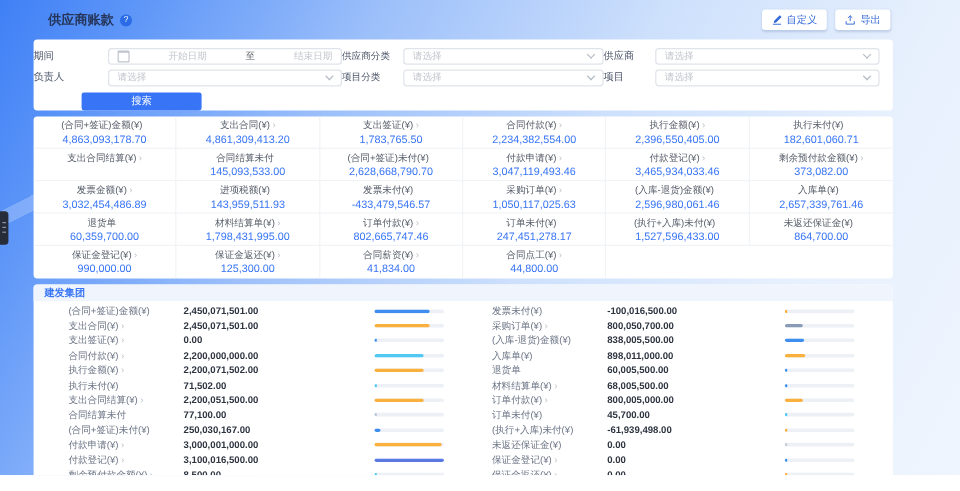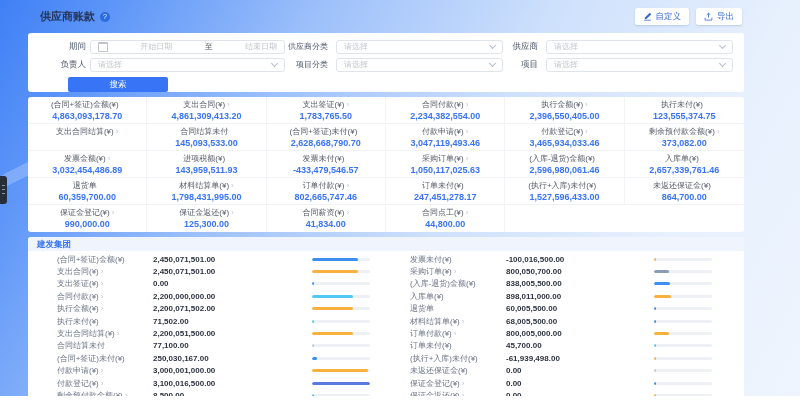--- a/index.html
+++ b/index.html
@@ -23,21 +23,21 @@
   .page-title{font-size:11px;font-weight:bold;color:#25365a;margin:0;}
   .help{width:10px;height:10px;border-radius:50%;background:#2b6be6;color:#fff;font-size:7px;line-height:10px;
     text-align:center;display:inline-block;cursor:pointer;}
   .top-actions{display:flex;gap:7px;}
   .tbtn{display:flex;align-items:center;gap:4px;height:17px;padding:0 8px;background:#fff;border:none;border-radius:2.5px;
     color:#3468d8;font-size:8.5px;cursor:pointer;box-shadow:0 1px 2px rgba(30,60,120,.18);font-family:inherit;}
 
   .panel{position:absolute;left:28px;width:716px;background:#fff;border-radius:3px;box-sizing:border-box;z-index:1;}
   .filter-panel{top:33px;height:59px;padding-top:6px;}
   .f-row{display:flex;align-items:center;height:15px;margin-bottom:3px;font-size:8.5px;}
-  .f-label{color:#4a5468;text-align:right;white-space:nowrap;}
+  .f-label{color:#4a5468;white-space:nowrap;}
   .l1{width:58px;margin-right:4px;}
   .l2{width:43px;margin-right:8px;font-size:8px;font-family:Liberation Serif, serif;}
   .l3{width:35px;margin-right:8px;}
   .fld{display:flex;align-items:center;height:14px;border:1px solid #dfe3ea;border-radius:3px;
     padding:0 7px;box-sizing:border-box;background:#fff;cursor:pointer;}
   .f1{width:195px;}
   .f2{width:167px;}
   .f3{width:187px;}
   .ph{color:#c0c4cc;font-size:8px;white-space:nowrap;}
   .date-range{justify-content:space-between;}
@@ -51,21 +51,21 @@
   .clear-link{margin-left:14px;color:#3875f6;font-size:8.5px;cursor:pointer;text-decoration:none;margin-top:48px;}
 
   .stats-panel{top:97px;height:135px;overflow:hidden;}
   .stats-grid{display:grid;grid-template-columns:repeat(6,1fr);}
   .stat-cell{height:27px;box-sizing:border-box;text-align:center;padding-top:3px;
     border-right:1px solid #f1f3f6;border-bottom:1px solid #f1f3f6;cursor:pointer;}
   .stats-grid > div:nth-of-type(6n){border-right:none;}
   .stats-grid > div:nth-of-type(n+25){border-bottom:none;}
   .stat-label{font-size:8px;color:#555c68;line-height:10px;white-space:nowrap;}
   .chev-r::after{content:"›";color:#c0c4cc;margin-left:2px;font-size:8px;}
-  .stat-value{font-size:9px;font-weight:bold;color:#3875f6;line-height:12px;white-space:nowrap;}
+  .stat-value{font-size:9px;font-weight:normal;color:#3875f6;line-height:12px;white-space:nowrap;}
 
   .group-panel{top:237px;height:185px;}
   .group-header{height:14px;line-height:14px;background:#f0f5fd;color:#3875f6;font-size:8.5px;font-weight:bold;
     padding-left:9px;border-radius:3px 3px 0 0;cursor:pointer;}
   .group-cols{display:flex;margin-top:2px;}
   .gcol{width:50%;box-sizing:border-box;display:flex;flex-direction:column;}
   .gcol:first-child{padding:0 16px 0 29px;}
   .gcol:last-child{padding:0 32px 0 24px;}
   .g-row{display:flex;align-items:center;height:12.4px;font-size:8px;}
   .g-labelwrap{width:96px;white-space:nowrap;color:#6b7485;cursor:pointer;}
@@ -172,21 +172,21 @@
           <div class="stat-value">2,234,382,554.00</div>
         </div>
 
         <div class="stat-cell">
           <div class="stat-label"><span>执行金额(¥)</span><span class="chev-r"></span></div>
           <div class="stat-value">2,396,550,405.00</div>
         </div>
 
         <div class="stat-cell">
           <div class="stat-label"><span>执行未付(¥)</span><span class="chev-r" style="visibility: hidden;"></span></div>
-          <div class="stat-value">123,555,374.75</div>
+          <div class="stat-value">182,601,060.71</div>
         </div>
 
         <div class="stat-cell">
           <div class="stat-label"><span>支出合同结算(¥)</span><span class="chev-r"></span></div>
         </div>
 
         <div class="stat-cell">
           <div class="stat-label"><span>合同结算未付</span><span class="chev-r" style="visibility: hidden;"></span></div>
           <div class="stat-value">145,093,533.00</div>
         </div>

